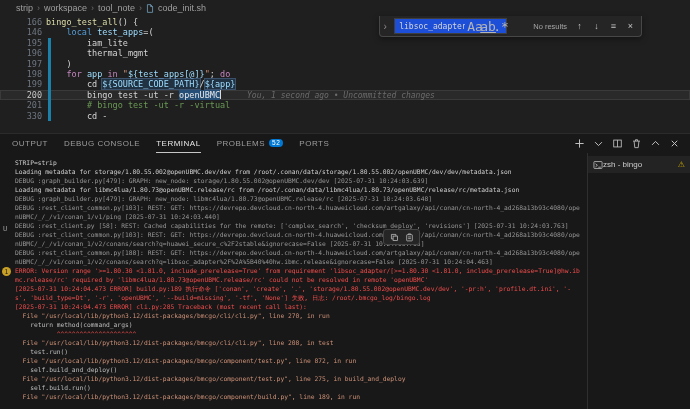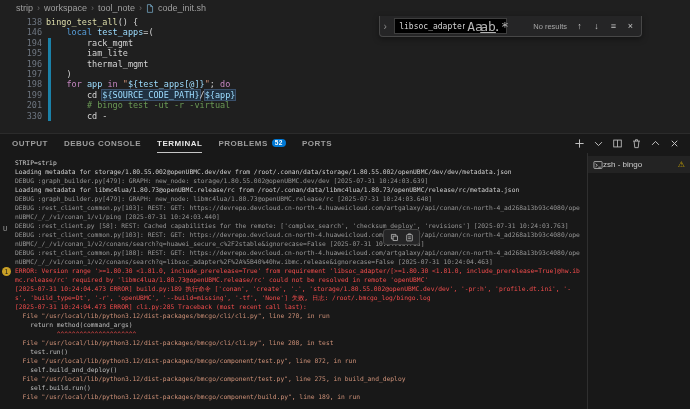--- a/index.html
+++ b/index.html
@@ -23,29 +23,29 @@
   .ed-blame{color:#6b6b6b;font-style:italic;padding-left:26px;font-size:8px;}
   .cursor{display:inline-block;width:1px;height:9px;background:#dadada;vertical-align:-1px;}
   .tok-fn{color:#dcdcaa}.tok-kw{color:#569cd6}.tok-ctrl{color:#c586c0}.tok-var{color:#9cdcfe}
   .tok-str{color:#ce9178}.tok-plain{color:#d4d4d4}.tok-comment{color:#6a9955}
   .tok-varbox{color:#9cdcfe;background:rgba(38,79,120,.40);box-shadow:0 0 0 1px rgba(90,140,200,.45);}
   .tok-selbox{color:#e8e8e8;background:#264f78;}
 
   
   .find-widget{position:absolute;top:16px;right:48px;height:20px;background:#252526;border:1px solid #474747;border-top:none;border-radius:0 0 4px 4px;display:flex;align-items:center;gap:4px;padding:0 4px 0 0;box-shadow:0 2px 6px rgba(0,0,0,.4);z-index:5;}
   .find-toggle{width:10px;height:100%;display:flex;align-items:center;justify-content:center;color:#8a8a8a;font-size:10px;cursor:pointer;}
-  .find-input-box{display:flex;align-items:center;background:#000000;border:1px solid #3e3e3e;height:14px;padding:0 2px 0 4px;gap:2px;}
+  .find-input-box{display:flex;align-items:center;background:#1d4ed8;border:1px solid #3e3e3e;height:14px;padding:0 2px 0 4px;gap:2px;}
   .find-input{width:66px;background:transparent;border:none;outline:none;color:#d6d6d6;font-size:8px;font-family:"DejaVu Sans Mono",monospace;padding:0;}
   .find-opt{color:#b4b4b4;font-size:13px;width:11px;text-align:center;cursor:pointer;font-family:"DejaVu Sans Mono",monospace;}
   .find-results{color:#a6a6a6;font-size:7.5px;white-space:nowrap;padding:0 2px;margin-left:20px;}
   .find-btn{color:#c5c5c5;font-size:9px;width:13px;height:13px;display:flex;align-items:center;justify-content:center;cursor:pointer;border-radius:2px;}
 
   
   .panel-bar{height:19px;flex:none;display:flex;align-items:stretch;background:#181818;border-top:1px solid #2b2b2b;padding-left:12px;}
-  .panel-tabs{display:flex;align-items:stretch;font-weight:bold;}
+  .panel-tabs{display:flex;align-items:stretch;}
   .panel-tab{display:flex;align-items:center;gap:4px;margin-right:16px;font-size:8px;letter-spacing:.5px;color:#9d9d9d;cursor:pointer;border-bottom:1px solid transparent;}
   .panel-tab.active{color:#e7e7e7;border-bottom-color:#c6c6c6;}
   .tab-badge{background:#0078d4;color:#fff;font-size:6.5px;border-radius:7px;padding:1px 3px;line-height:1;}
   .panel-actions{margin-left:auto;display:flex;align-items:center;gap:7px;padding-right:10px;color:#c5c5c5;}
   .icon-btn{width:12px;height:12px;cursor:pointer;display:flex;align-items:center;justify-content:center;}
   svg{display:block;}
 
   
   .panel-body{flex:1;display:flex;background:#181818;position:relative;min-height:0;}
   .term-gutter{width:13px;flex:none;position:relative;}
@@ -81,28 +81,28 @@
             <path d="M2 1h5l3 3v9H2z"></path>
             <path d="M7 1v3h3"></path>
           </svg>
         </span>
         <span class="bc-item">code_init.sh</span>
       </span>
   </div>
 
   <div class="editor">
     <div>
-        <div class="ed-line"><span class="ed-num">138</span><span class="ed-code"><span class="tok-fn">bingo_test_all</span><span class="tok-plain">() {</span></span></div>
+        <div class="ed-line"><span class="ed-num">166</span><span class="ed-code"><span class="tok-fn">bingo_test_all</span><span class="tok-plain">() {</span></span></div>
         <div class="ed-line"><span class="ed-num">146</span><span class="ed-code"><span class="tok-plain">    </span><span class="tok-kw">local</span><span class="tok-plain"> </span><span class="tok-var">test_apps</span><span class="tok-plain">=(</span></span></div>
-        <div class="ed-line"><span class="ed-num">194</span><span class="ed-change"></span><span class="ed-code"><span class="tok-plain">        rack_mgmt</span></span></div>
         <div class="ed-line"><span class="ed-num">195</span><span class="ed-change"></span><span class="ed-code"><span class="tok-plain">        iam_lite</span></span></div>
         <div class="ed-line"><span class="ed-num">196</span><span class="ed-change"></span><span class="ed-code"><span class="tok-plain">        thermal_mgmt</span></span></div>
         <div class="ed-line"><span class="ed-num">197</span><span class="ed-change"></span><span class="ed-code"><span class="tok-plain">    )</span></span></div>
         <div class="ed-line"><span class="ed-num">198</span><span class="ed-change"></span><span class="ed-code"><span class="tok-plain">    </span><span class="tok-ctrl">for</span><span class="tok-plain"> </span><span class="tok-var">app</span><span class="tok-plain"> </span><span class="tok-ctrl">in</span><span class="tok-plain"> </span><span class="tok-str">"</span><span class="tok-var">${test_apps[@]}</span><span class="tok-str">"</span><span class="tok-plain">; </span><span class="tok-ctrl">do</span></span></div>
         <div class="ed-line"><span class="ed-num">199</span><span class="ed-change"></span><span class="ed-code"><span class="tok-plain">        cd </span><span class="tok-varbox">${SOURCE_CODE_PATH}</span><span class="tok-plain">/</span><span class="tok-varbox">${app}</span></span></div>
+        <div class="ed-line current"><span class="ed-num">200</span><span class="ed-change"></span><span class="ed-code"><span class="tok-plain">        bingo test -ut -r </span><span class="tok-selbox">openUBMC</span><span class="cursor"></span></span><span class="ed-blame">You, 1 second ago • Uncommitted changes</span></div>
         <div class="ed-line"><span class="ed-num">201</span><span class="ed-change"></span><span class="ed-code"><span class="tok-comment">        # bingo test -ut -r -virtual</span></span></div>
         <div class="ed-line"><span class="ed-num">330</span><span class="ed-change"></span><span class="ed-code"><span class="tok-plain">        cd -</span></span></div>
       </div>
   </div>
 
   <div class="find-widget">
     <span class="find-toggle">›</span>
     <span class="find-input-box">
       <input class="find-input" value="libsoc_adapter" style="">
       <span class="find-opt">Aa</span>

